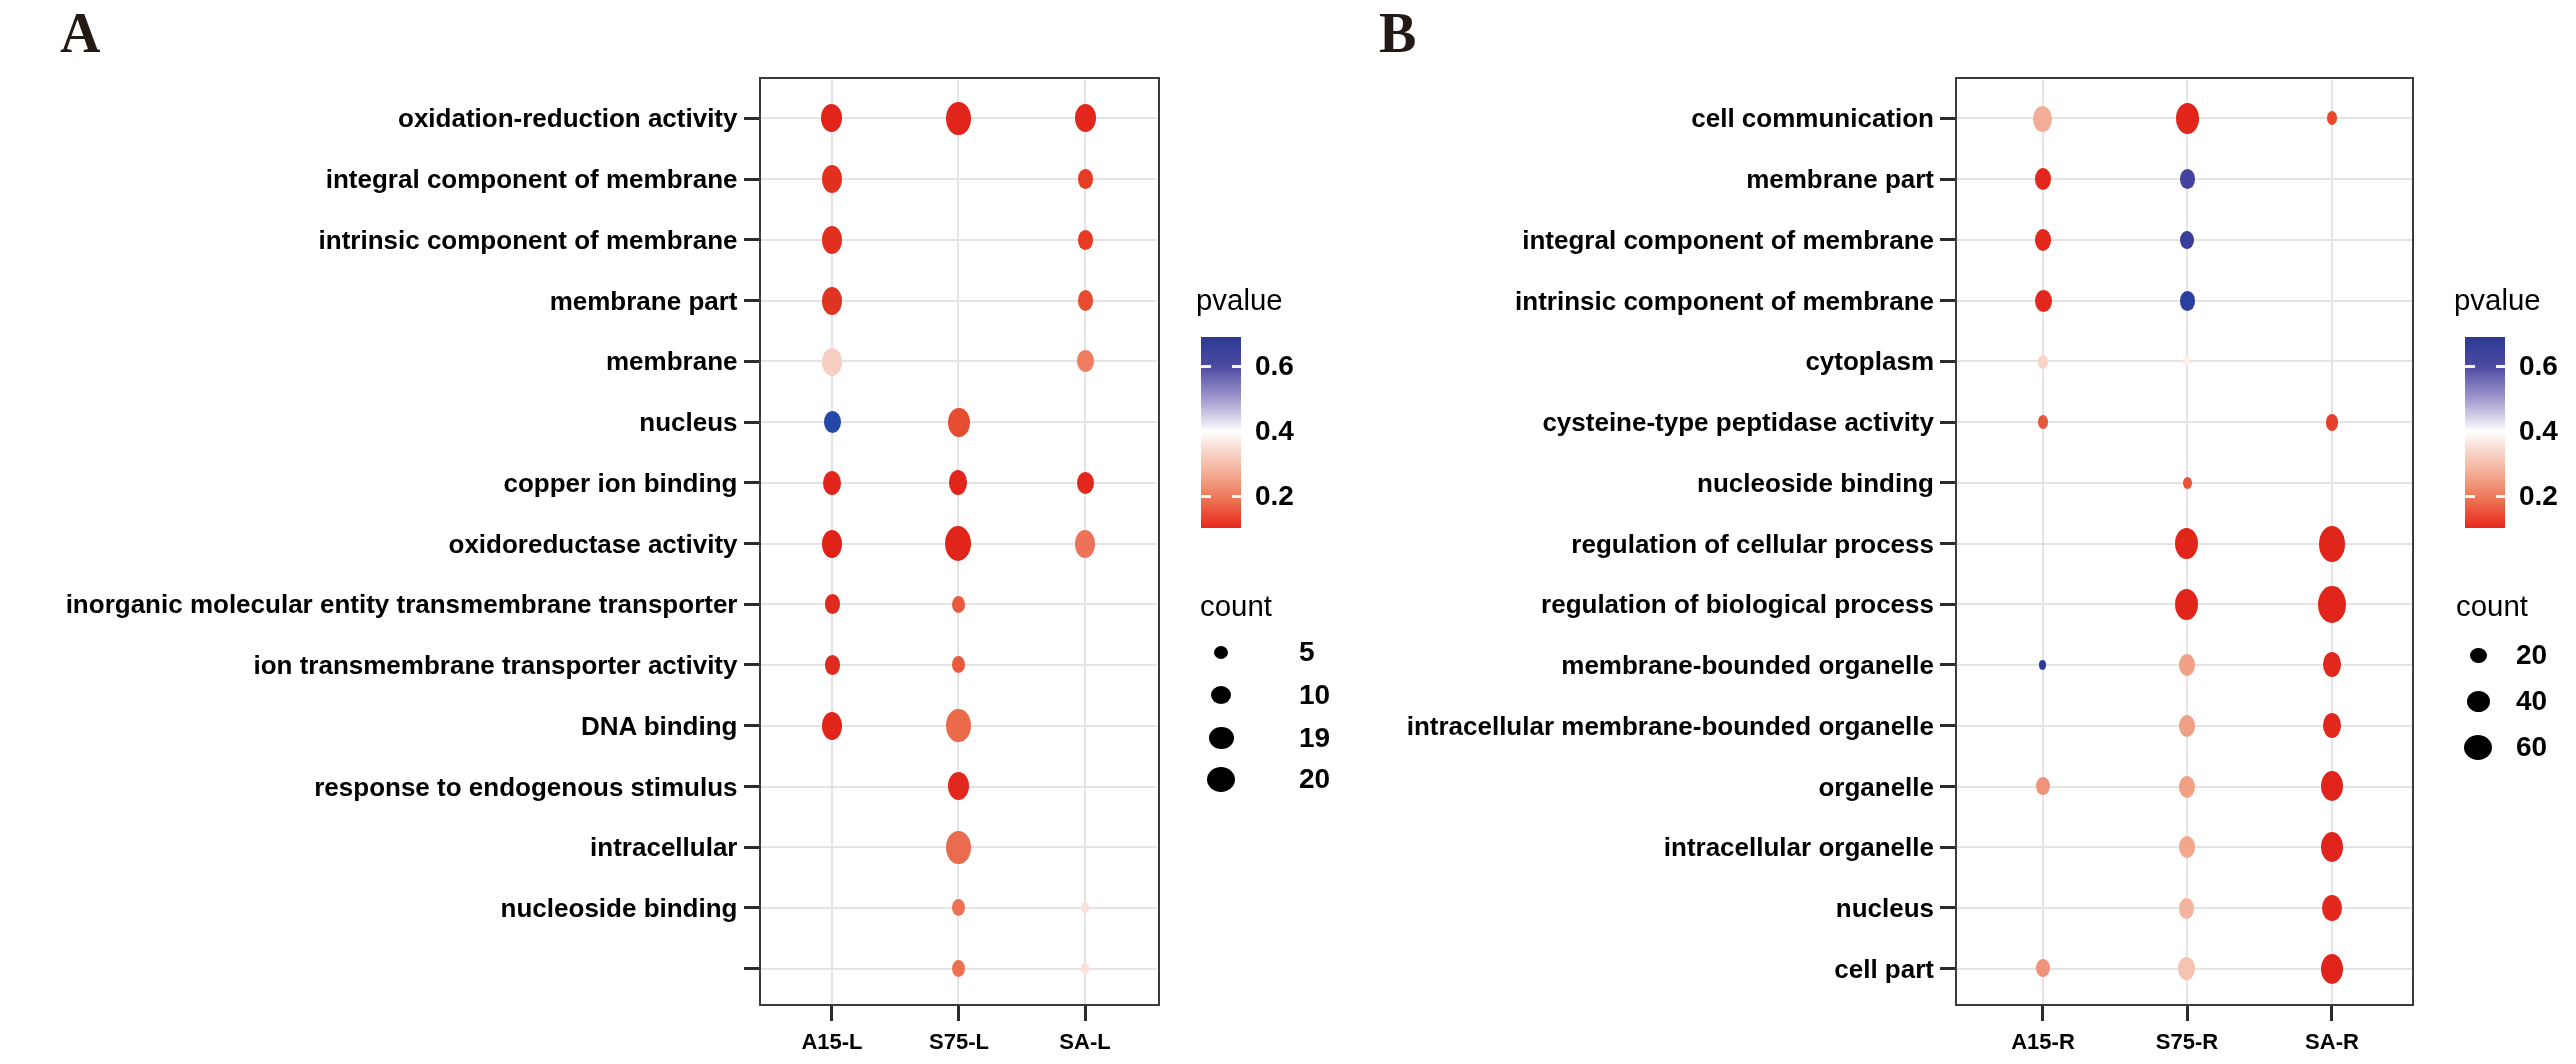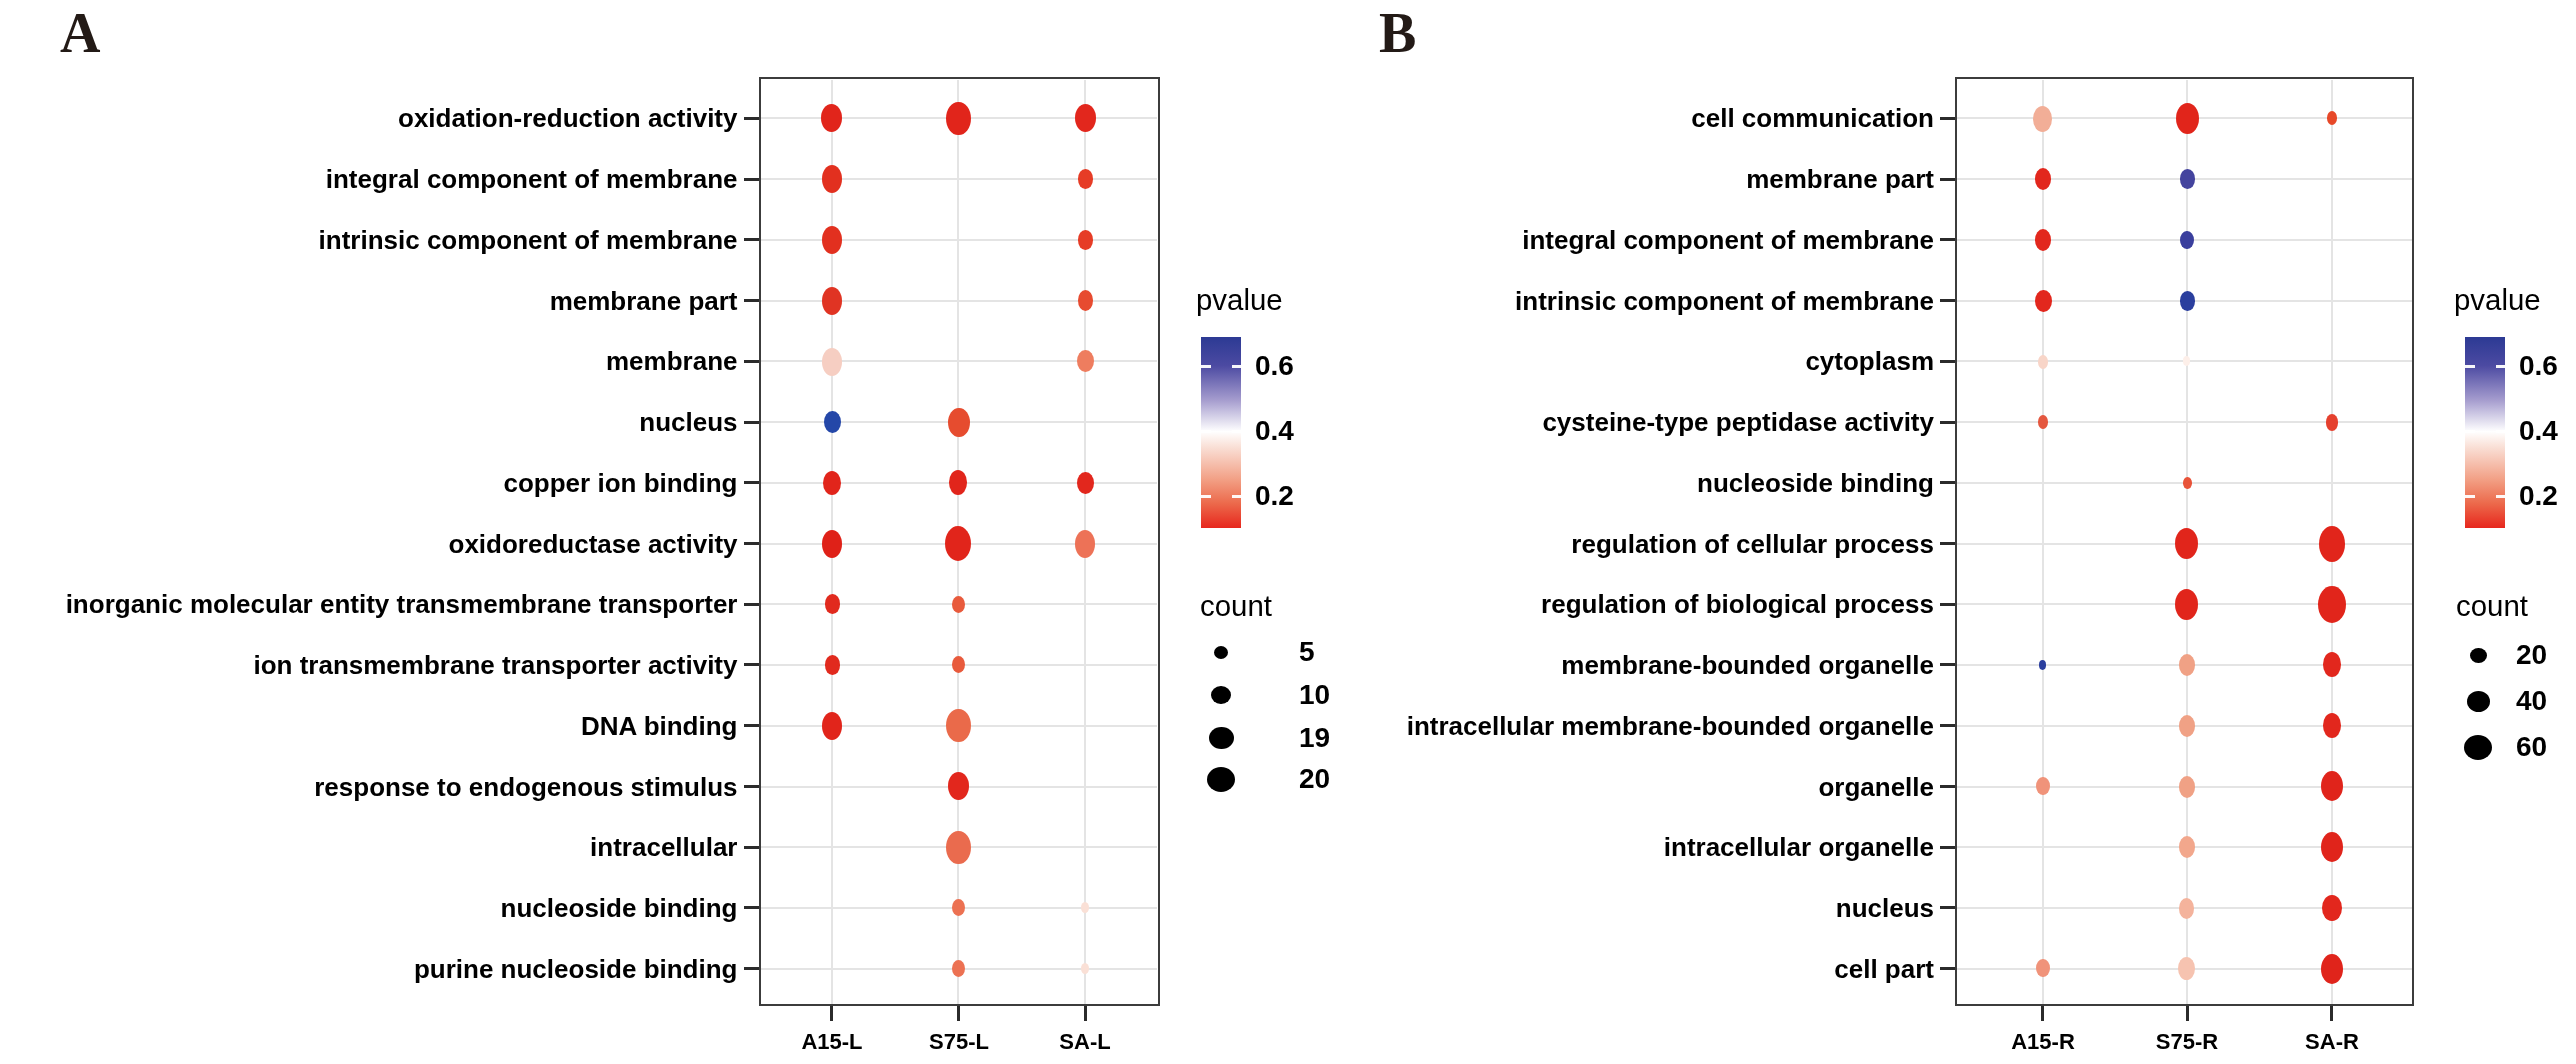--- a/index.html
+++ b/index.html
@@ -64,21 +64,20 @@
     <div class="abs hgrid" style="left: 761px; top: 786px; width: 396px;"></div>
     <div class="abs ylab" style="left: 24.5px; top: 771px; width: 713px;">response to endogenous stimulus</div>
     <div class="abs tickmark" style="left: 744px; top: 785px; width: 14.7px; height: 3.1px;"></div>
     <div class="abs hgrid" style="left: 761px; top: 846px; width: 396px;"></div>
     <div class="abs ylab" style="left: 24.5px; top: 831px; width: 713px;">intracellular</div>
     <div class="abs tickmark" style="left: 744px; top: 846px; width: 14.7px; height: 3.1px;"></div>
     <div class="abs hgrid" style="left: 761px; top: 907px; width: 396px;"></div>
     <div class="abs ylab" style="left: 24.5px; top: 892px; width: 713px;">nucleoside binding</div>
     <div class="abs tickmark" style="left: 744px; top: 906px; width: 14.7px; height: 3.1px;"></div>
     <div class="abs hgrid" style="left: 761px; top: 968px; width: 396px;"></div>
-    <div class="abs ylab" style="left: 24.5px; top: 953px; width: 713px;">purine nucleoside binding</div>
     <div class="abs tickmark" style="left: 744px; top: 967px; width: 14.7px; height: 3.1px;"></div>
     <div class="abs tickmark" style="left: 830px; top: 1006px; width: 3.1px; height: 14.7px;"></div>
     <div class="abs xlab" style="left: 752px; top: 1026px; width: 160px;">A15-L</div>
     <div class="abs tickmark" style="left: 957px; top: 1006px; width: 3.1px; height: 14.7px;"></div>
     <div class="abs xlab" style="left: 879px; top: 1026px; width: 160px;">S75-L</div>
     <div class="abs tickmark" style="left: 1084px; top: 1006px; width: 3.1px; height: 14.7px;"></div>
     <div class="abs xlab" style="left: 1005px; top: 1026px; width: 160px;">SA-L</div>
     <div class="abs dot" style="left: 821px; top: 104px; width: 21px; height: 28px; background: rgb(225, 37, 27);"></div>
     <div class="abs dot" style="left: 946px; top: 102px; width: 24.5px; height: 33px; background: rgb(225, 37, 27);"></div>
     <div class="abs dot" style="left: 1075px; top: 104px; width: 21px; height: 28px; background: rgb(226, 39, 29);"></div>

